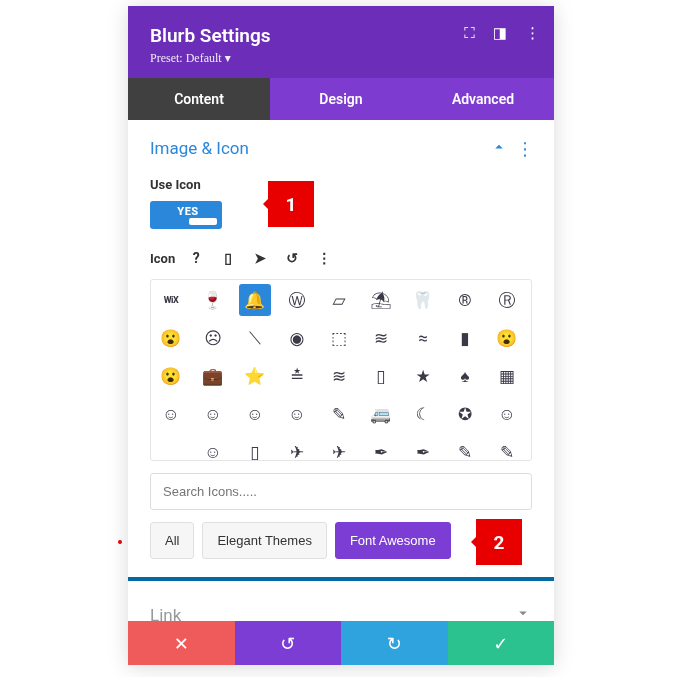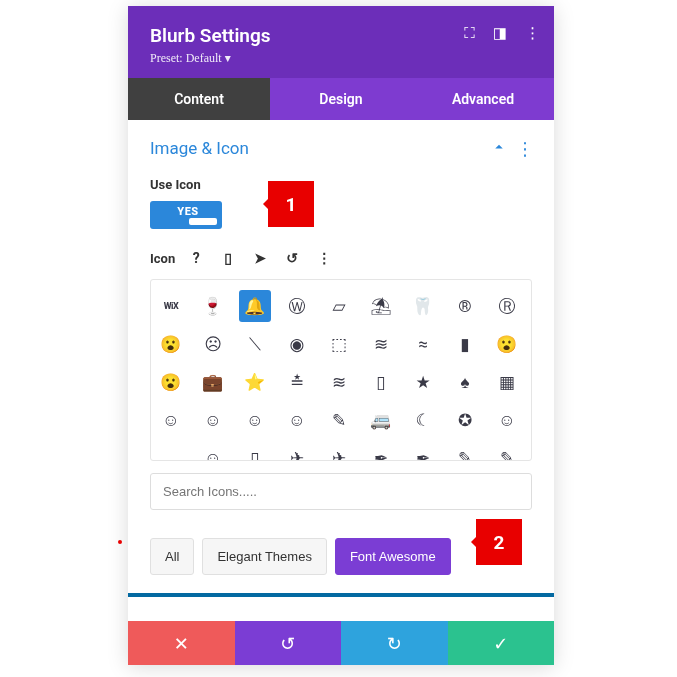--- a/index.html
+++ b/index.html
@@ -22,30 +22,30 @@
 .section-title { color: #2b87da; font-size: 17px; font-weight: 400; }
 .section-collapse { color: #2b87da; font-size: 14px; display: flex; align-items: center; gap: 8px; }
 .section-collapse .dots { color: #2b87da; font-size: 18px; letter-spacing: -2px; }
 .field-label { font-size: 13px; font-weight: 700; color: #333; margin-bottom: 8px; display: flex; align-items: center; gap: 6px; }
 .toggle { display: inline-flex; align-items: center; background: #2b87da; border-radius: 3px; padding: 4px 5px; width: 72px; height: 28px; cursor: pointer; flex-direction: column; }
 .toggle-text { color: #fff; font-size: 11px; font-weight: 800; letter-spacing: 0.5px; padding-left: 4px; }
 .toggle-knob { background: #fff; width: 28px; height: 20px; border-radius: 2px; margin-left: auto; }
 .icon-label-row { display: flex; align-items: center; gap: 10px; margin-top: 18px; margin-bottom: 10px; }
 .icon-toolbar { display: flex; gap: 10px; }
 .icon-tool { width: 22px; height: 22px; display: flex; align-items: center; justify-content: center; font-size: 14px; font-weight: 700; cursor: pointer; color: #333; }
-.icon-grid-container { border: 1px solid #e5e5e5; border-radius: 3px; height: 182px; overflow-y: scroll; padding: 10px 4px; }
+.icon-grid-container { border: 1px solid #e5e5e5; border-radius: 3px; height: 182px; overflow-y: scroll; padding: 4px 4px; }
 .icon-grid-container::-webkit-scrollbar { width: 10px; }
 .icon-grid-container::-webkit-scrollbar-track { background: #f0f0f0; }
 .icon-grid-container::-webkit-scrollbar-thumb { background: #bbb; }
 .icon-grid { display: grid; grid-template-columns: repeat(9, 1fr); gap: 6px; }
 .icon-cell { width: 32px; height: 32px; display: flex; align-items: center; justify-content: center; font-size: 17px; color: #3a3a47; cursor: pointer; border-radius: 3px; }
 .icon-cell.wix { font-size: 9px; font-weight: 800; letter-spacing: -0.5px; }
 .icon-cell.selected { background: #2b87da; color: #fff; }
 .search-input { width: 100%; border: 1px solid #ddd; border-radius: 3px; padding: 10px 12px; font-size: 13px; color: #666; margin-top: 12px; }
-.filter-row { display: flex; gap: 8px; margin-top: 28px; }
+.filter-row { display: flex; gap: 8px; margin-top: 12px; }
 .filter-btn { border: 1px solid #e0e0e0; background: #f6f6f6; border-radius: 3px; padding: 10px 14px; font-size: 13px; color: #333; cursor: pointer; }
 .filter-btn.active { background: #7b3dd4; color: #fff; border-color: #7b3dd4; }
 .link-section { padding: 23px 22px; border-top: 4px solid #0369a1; display: flex; justify-content: space-between; align-items: center; cursor: pointer; }
 .link-title { color: #999; font-size: 17px; }
 .link-chevron { color: #888; font-size: 14px; }
 .footer { display: flex; height: 44px; }
 .footer-btn { flex: 1; display: flex; align-items: center; justify-content: center; color: #fff; font-size: 18px; cursor: pointer; }
 .fb-close { background: #ef5a5a; }
 .fb-undo { background: #7b3dd4; }
 .fb-redo { background: #2ea3dd; }

